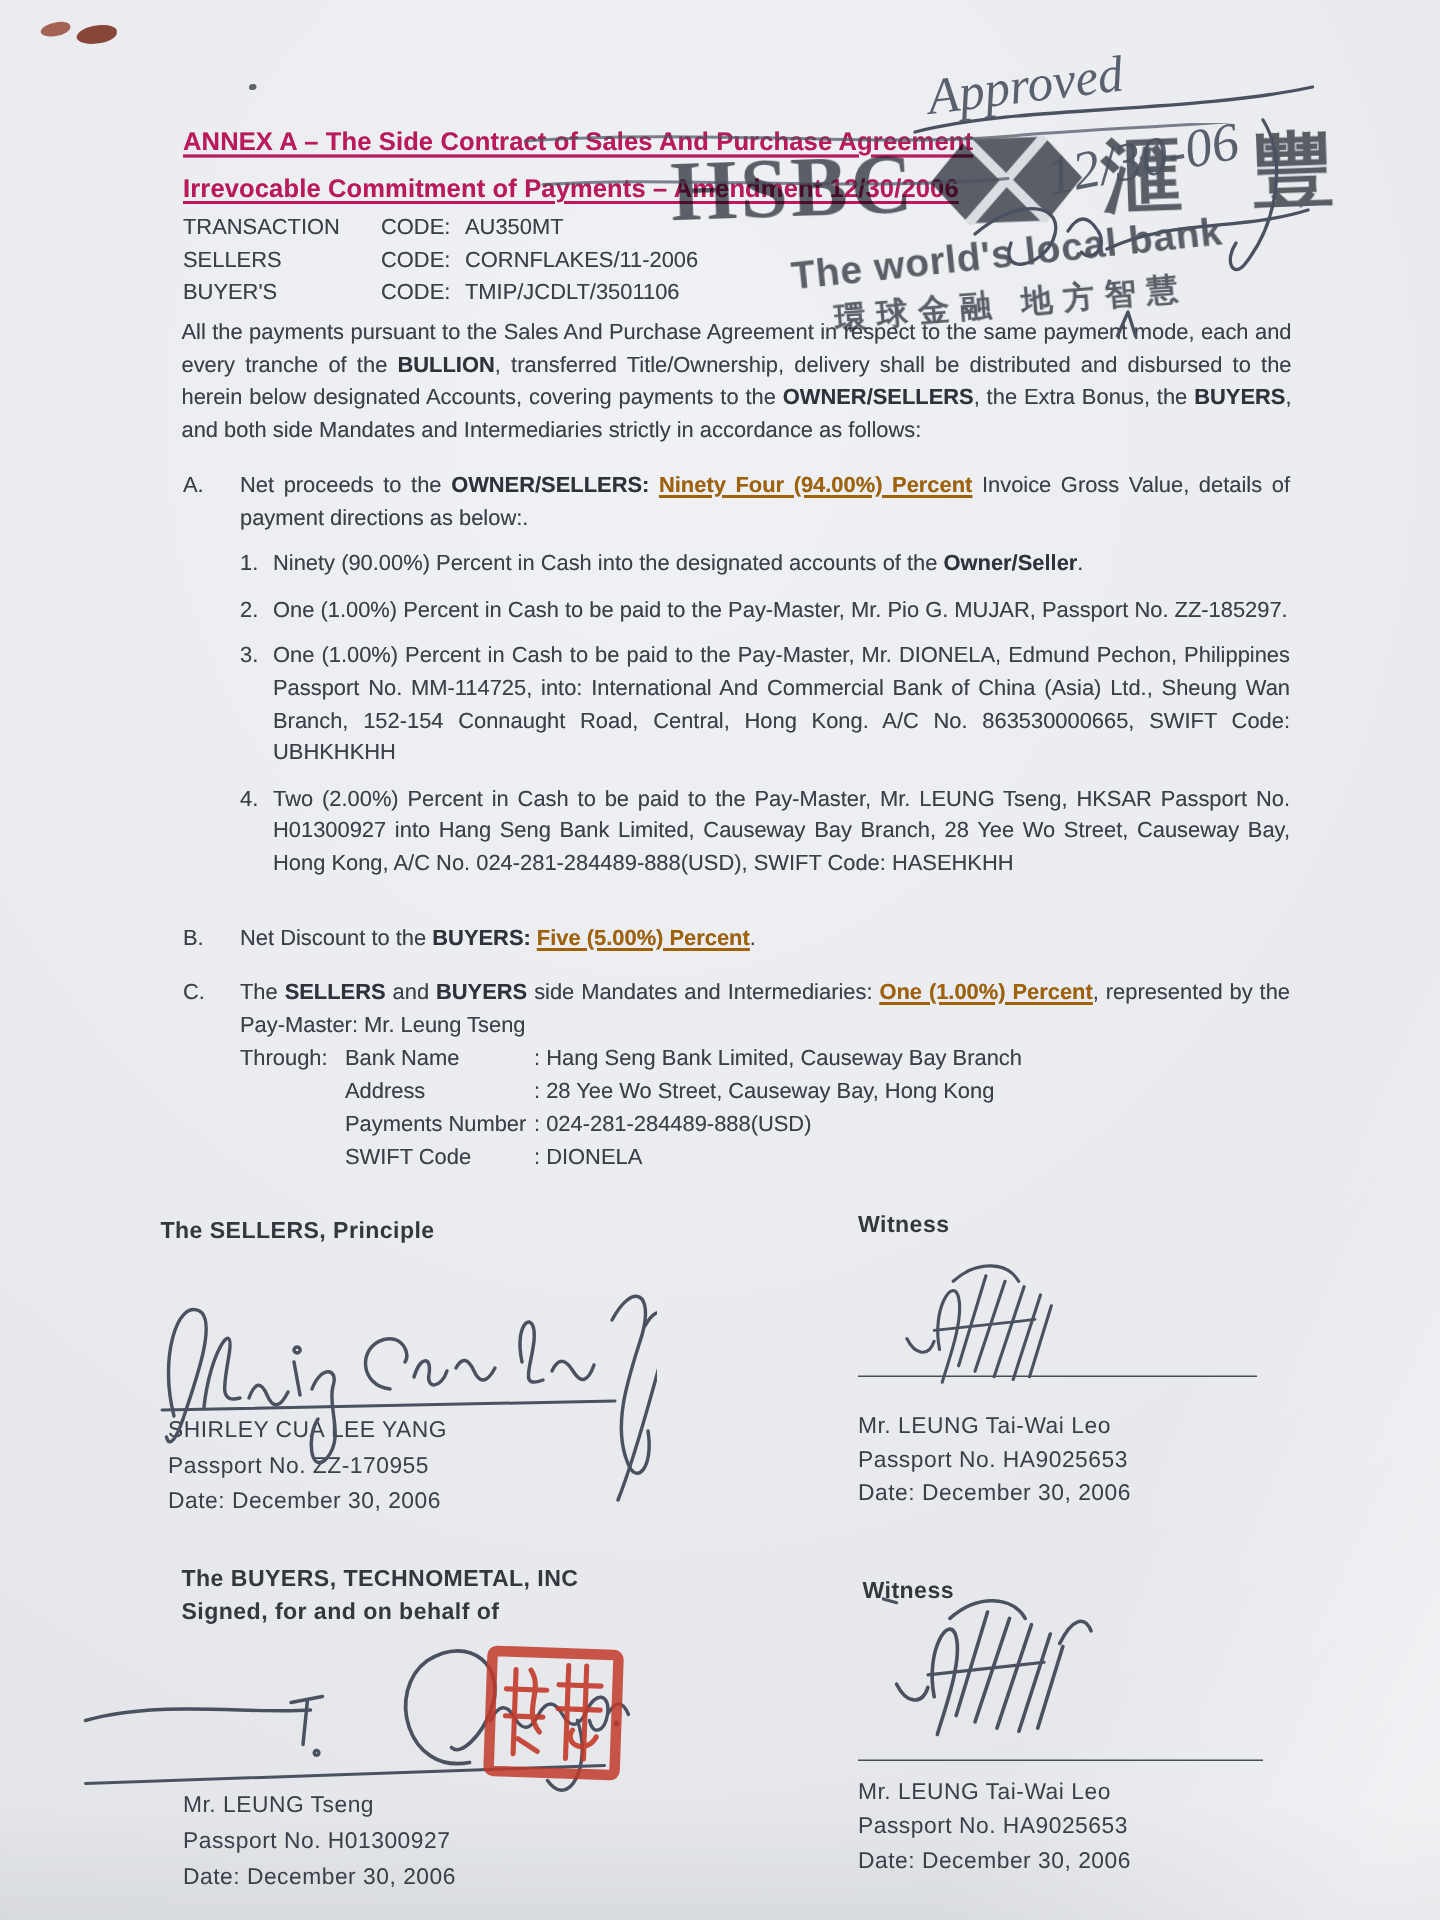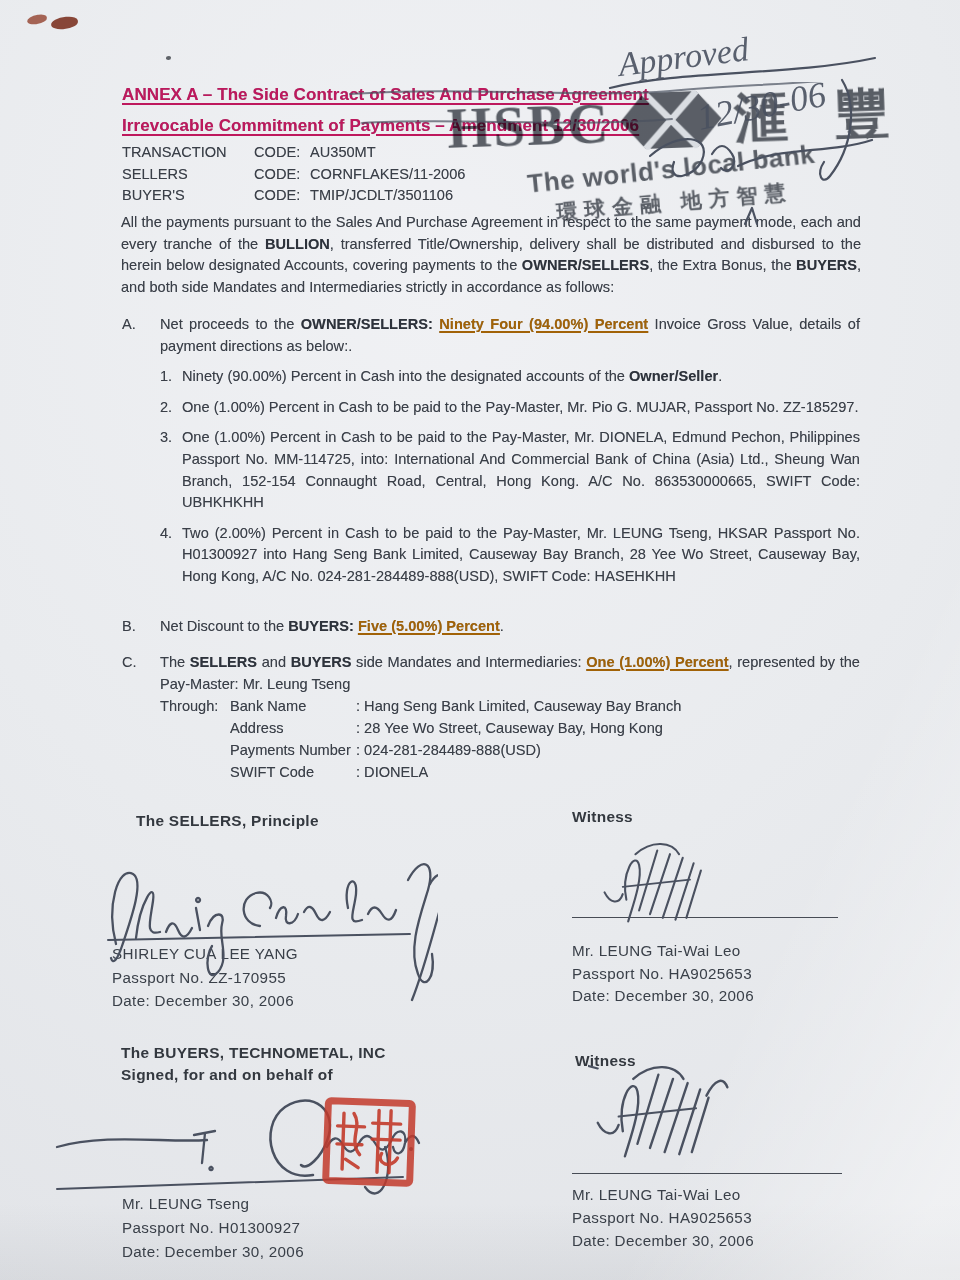--- a/index.html
+++ b/index.html
@@ -150,21 +150,21 @@
       <span></span>
       <span>Payments Number</span>
       <span>: 024-281-284489-888(USD)</span>
       <span></span>
       <span>SWIFT Code</span>
       <span>: DIONELA</span>
     </div>
   </div>
 </div>
 
-<div class="abs sigheading" style="left:136px;top:812px;text-align:right;">The SELLERS, Principle</div>
+<div class="abs sigheading" style="left:107px;top:812px;text-align:right;">The SELLERS, Principle</div>
 <svg class="hand" style="left:88px;top:846px;z-index:2;" width="350" height="172" viewBox="0 0 350 172">
   <path class="penstroke" stroke-width="2.3" d="M28,98 C18,60 30,20 45,28 C57,35 42,76 34,100 C30,112 25,120 23,112"></path>
   <path class="penstroke" stroke-width="2.3" d="M48,92 C52,55 68,33 65,55 C62,76 57,90 72,86"></path>
   <path class="penstroke" stroke-width="2.3" d="M78,86 Q84,70 90,84 T104,82 M108,62 L112,84 M110,56 a2,2 0 1,1 .1,0"></path>
   <path class="penstroke" stroke-width="2.3" d="M120,80 C126,64 138,66 134,78 C130,92 142,112 130,126 C119,138 116,112 124,100"></path>
   <path class="penstroke" stroke-width="2.3" d="M172,80 C152,78 150,52 168,47 C180,44 186,56 182,62"></path>
   <path class="penstroke" stroke-width="2.3" d="M188,72 C192,58 200,58 198,70 C196,80 206,80 210,68 M216,66 Q222,55 228,68 T242,66"></path>
   <path class="penstroke" stroke-width="2.3" d="M260,62 C254,34 270,26 268,48 C266,66 258,80 274,74 M280,68 Q286,55 294,68 T308,64"></path>
   <path class="penstroke" stroke-width="2.3" d="M320,34 C334,8 348,16 340,44 C332,70 320,102 330,128 C336,146 348,132 344,108"></path>
   <path class="penstroke" stroke-width="2.3" d="M342,38 C352,20 362,30 354,56 C346,84 336,124 324,154"></path>

